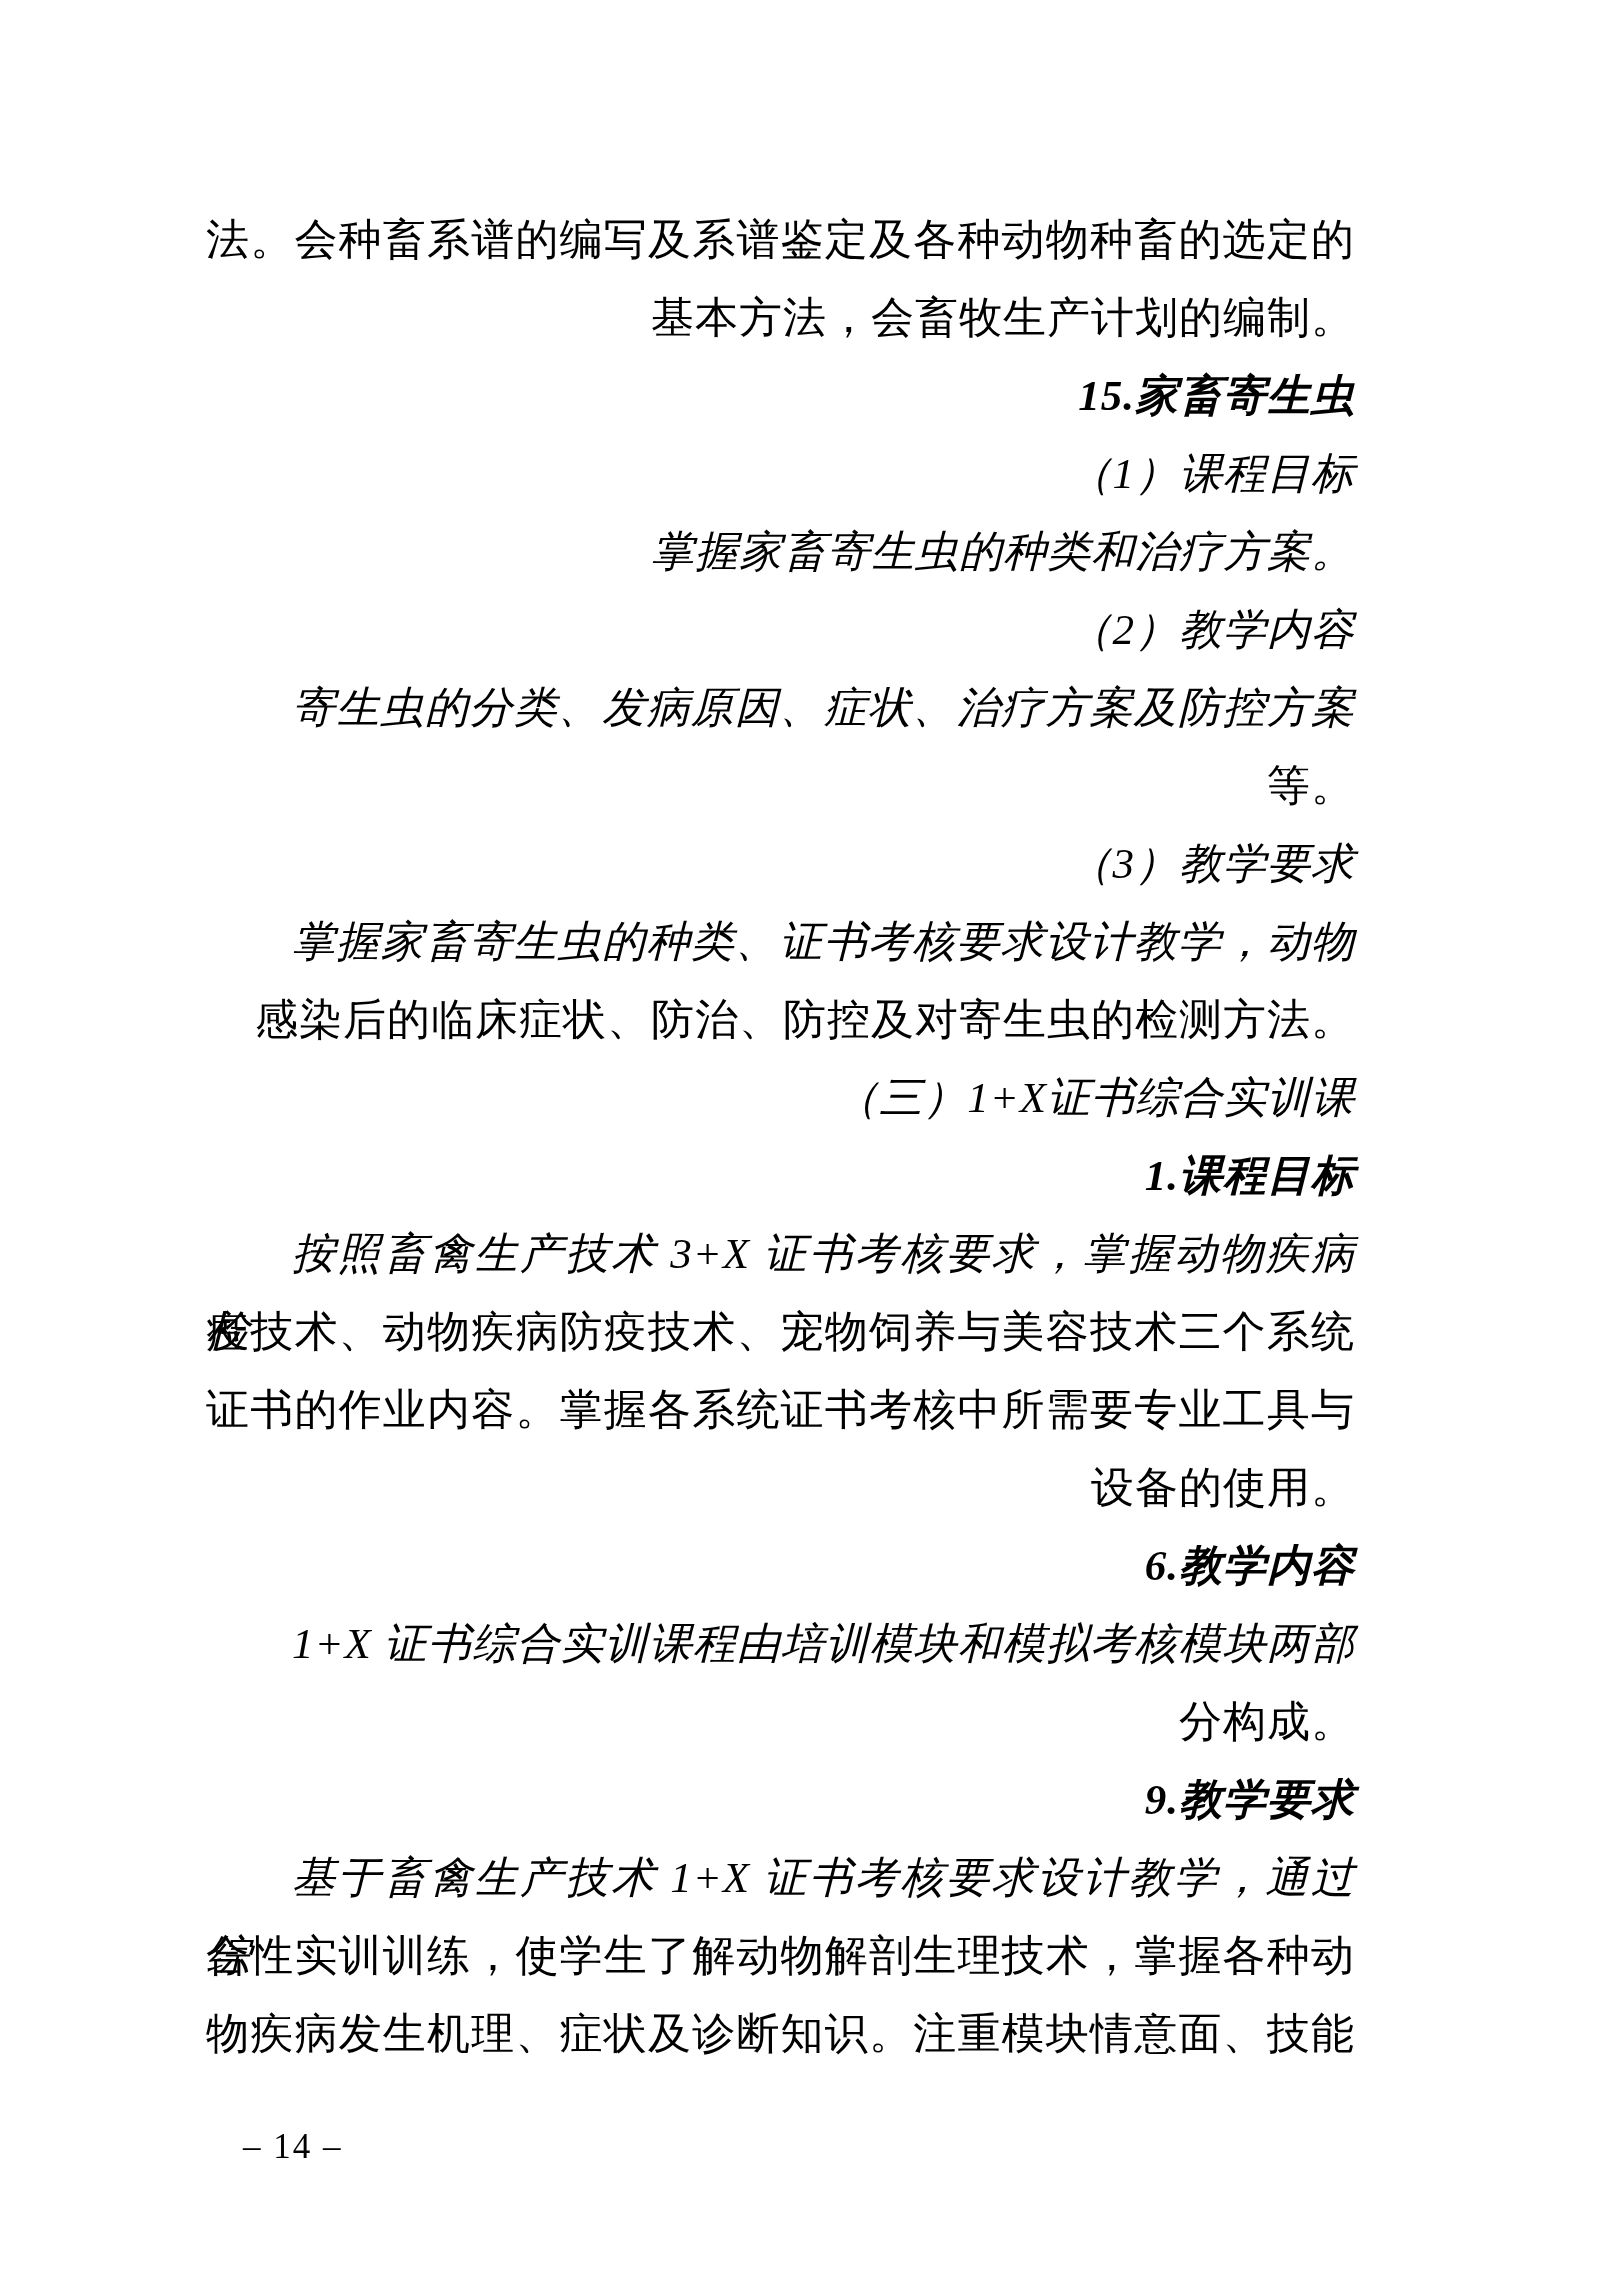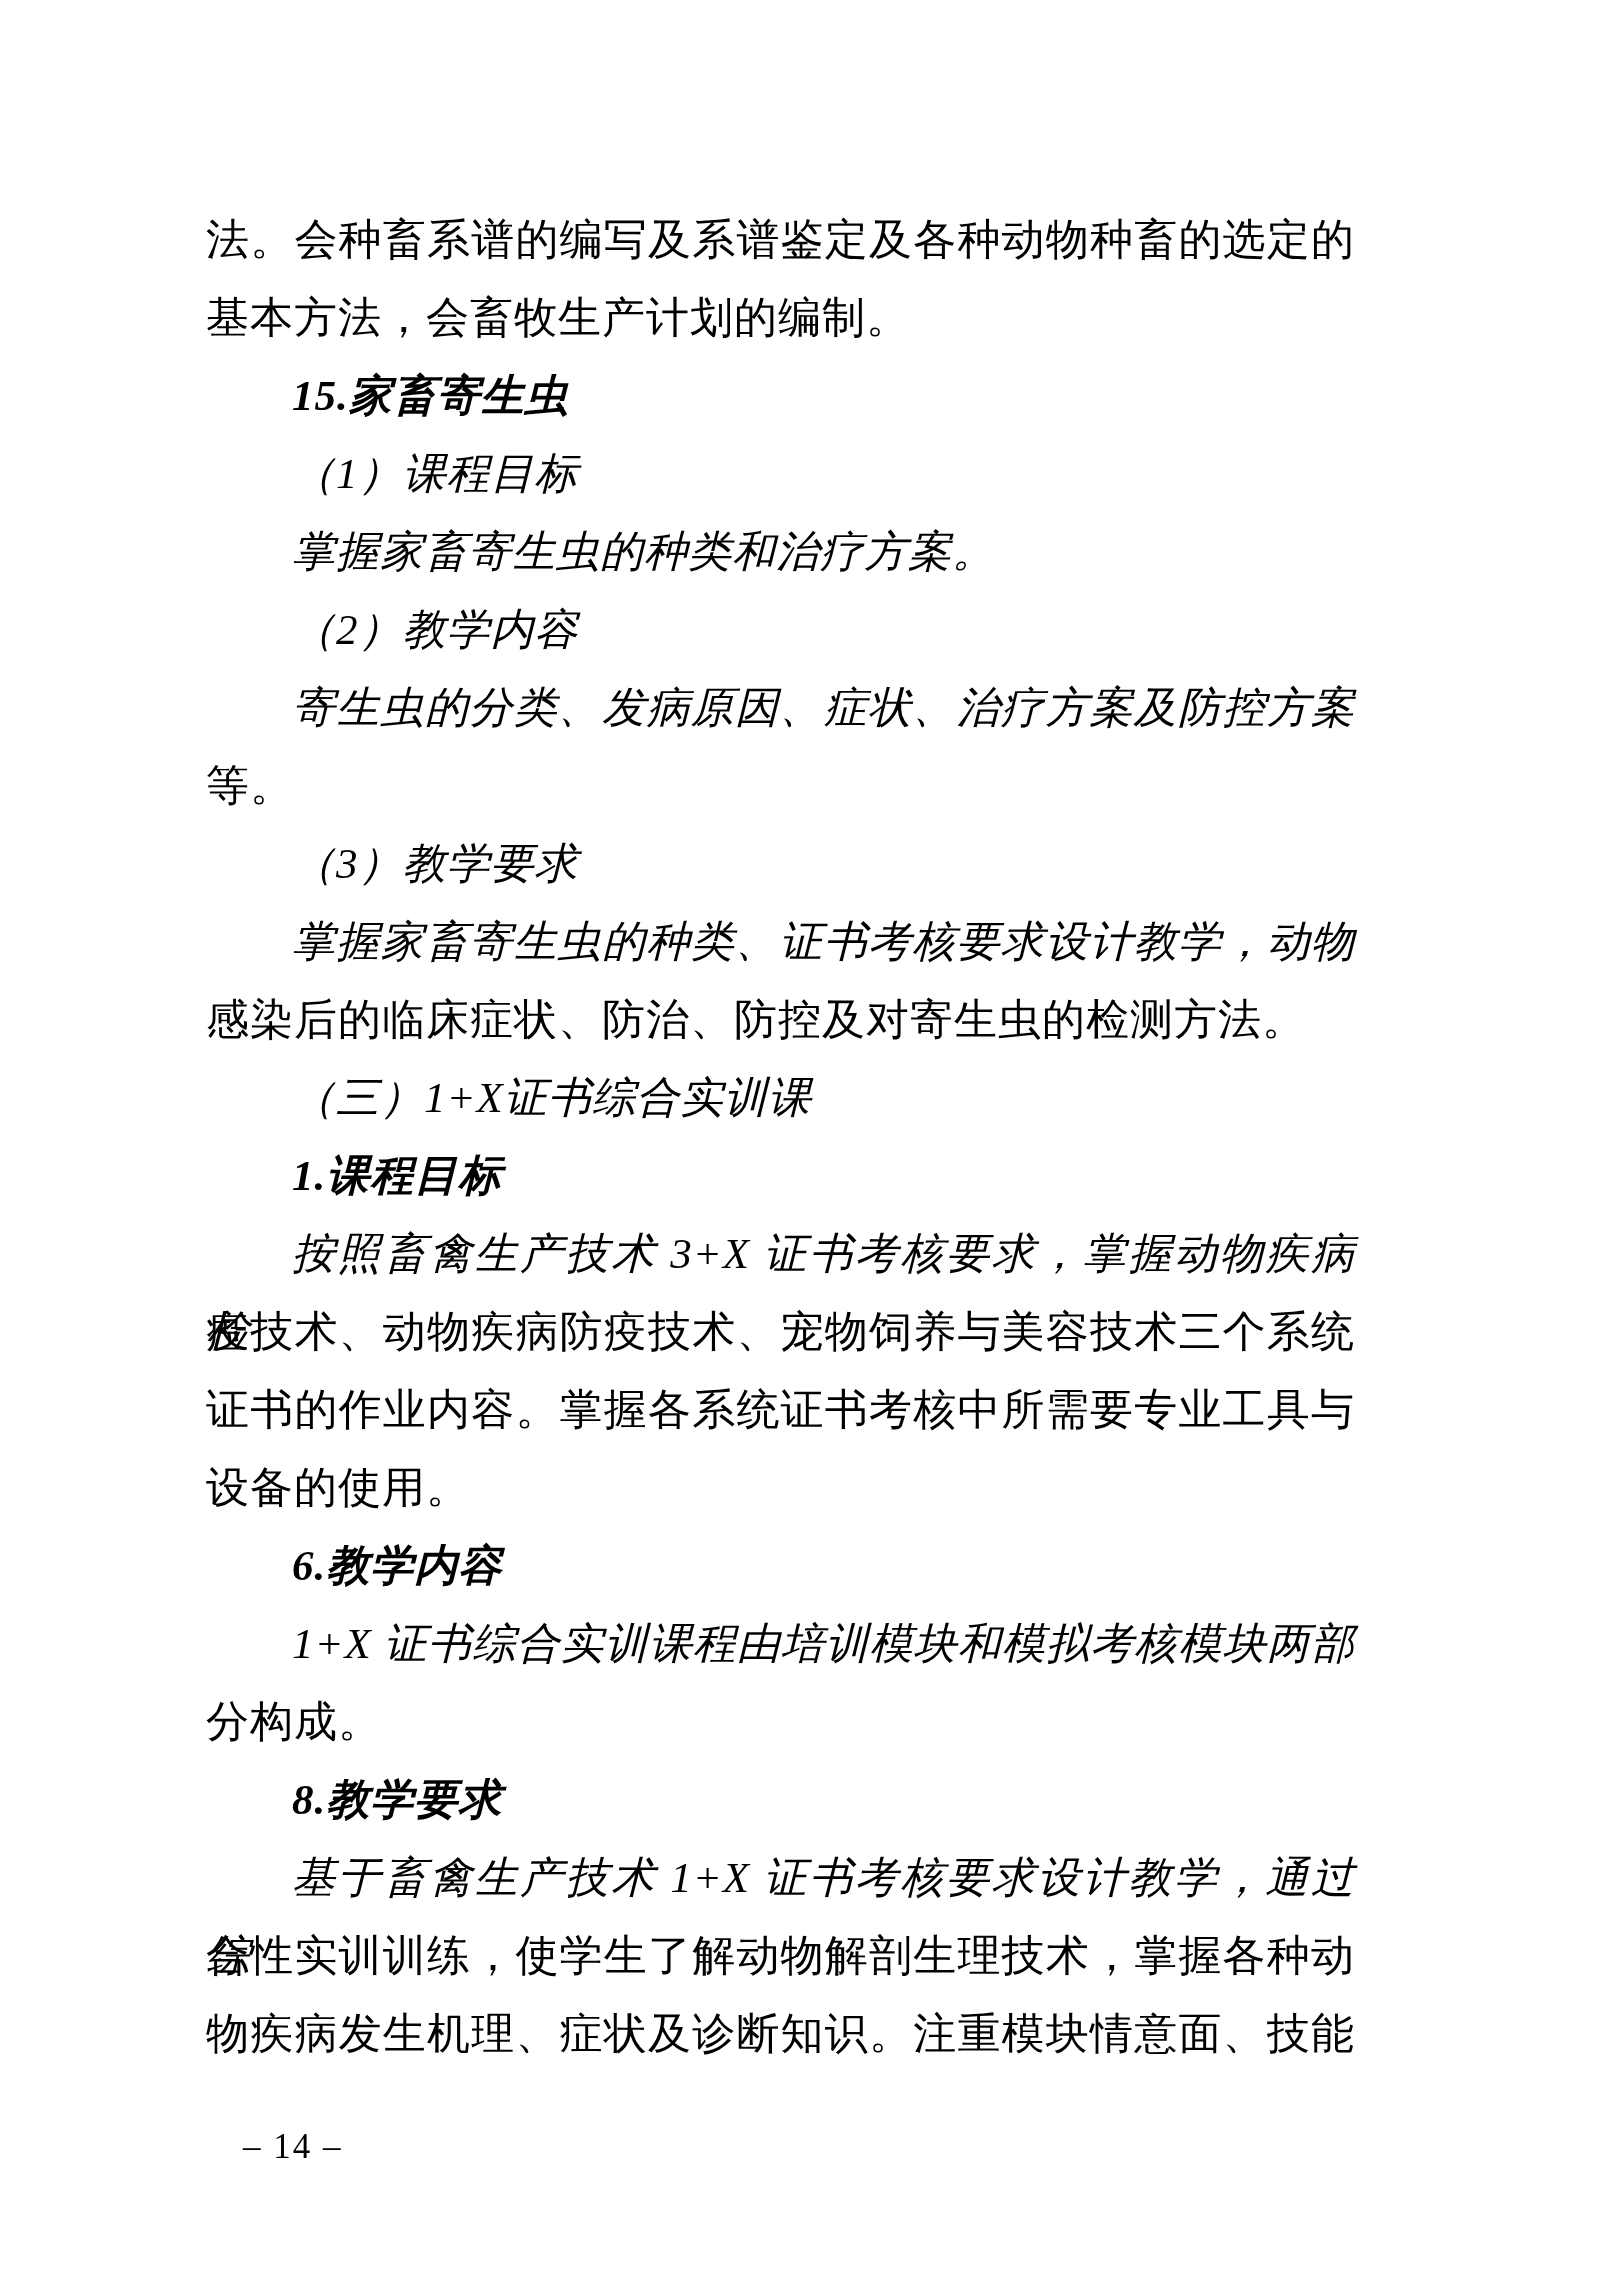--- a/index.html
+++ b/index.html
@@ -23,21 +23,21 @@
     position: absolute;
     left: 206px;
     top: 201px;
     width: 1149px;
   }
   .line {
     font-size: 43px;
     line-height: 78px;
     height: 78px;
     white-space: nowrap;
-    text-align: left;
+    text-align: right;
     letter-spacing: 1px;
   }
   .indent { text-indent: 86px; font-style: italic; }
   .bold { font-weight: bold; }
   .justify {
     white-space: normal;
     text-align: justify;
     text-align-last: justify;
     text-justify: inter-character;
   }
@@ -70,21 +70,21 @@
     <div class="line">感染后的临床症状、防治、防控及对寄生虫的检测方法。</div>
     <div class="line indent">（三）1+X证书综合实训课</div>
     <div class="line indent bold">1.课程目标</div>
     <div class="line indent justify">按照畜禽生产技术 3+X 证书考核要求，掌握动物疾病检</div>
     <div class="line justify">疫技术、动物疾病防疫技术、宠物饲养与美容技术三个系统</div>
     <div class="line justify">证书的作业内容。掌握各系统证书考核中所需要专业工具与</div>
     <div class="line">设备的使用。</div>
     <div class="line indent bold">6.教学内容</div>
     <div class="line indent justify">1+X 证书综合实训课程由培训模块和模拟考核模块两部</div>
     <div class="line">分构成。</div>
-    <div class="line indent bold">8.教学要求</div>
+    <div class="line indent bold">9.教学要求</div>
     <div class="line indent justify">基于畜禽生产技术 1+X 证书考核要求设计教学，通过综</div>
     <div class="line justify">合性实训训练，使学生了解动物解剖生理技术，掌握各种动</div>
     <div class="line justify">物疾病发生机理、症状及诊断知识。注重模块情意面、技能</div>
   </div>
 
   <div class="footer">– 14 –</div>
 
 </div>
 
 

